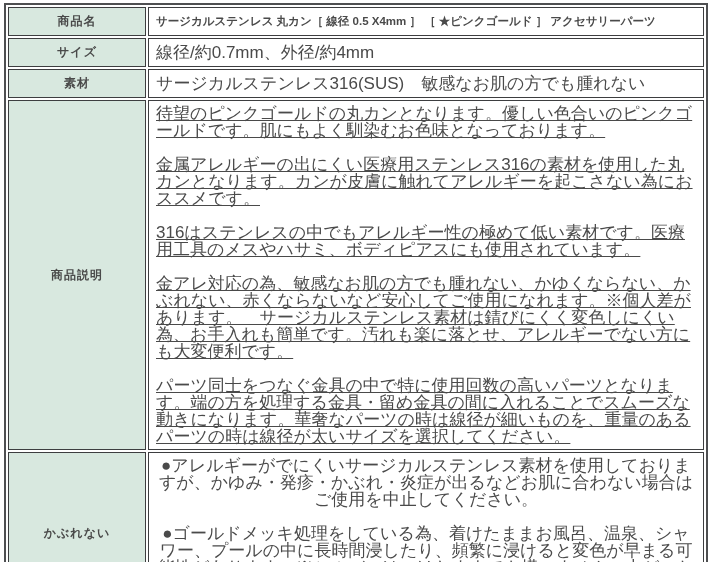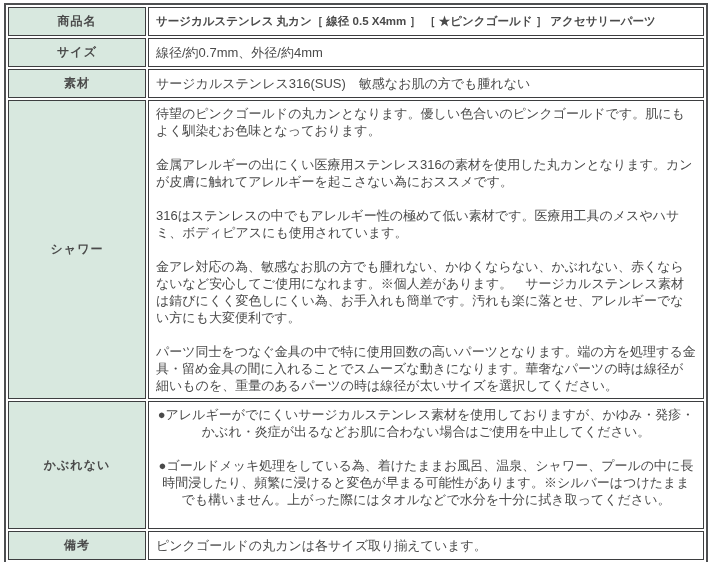--- a/index.html
+++ b/index.html
@@ -32,38 +32,39 @@
     font-weight: bold;
     text-align: center;
     vertical-align: middle;
     padding: 5px 4px;
     letter-spacing: 1px;
   }
   td.value-cell {
     background: #ffffff;
     border: 1px solid #3d3e40;
     color: #4a4a4a;
-    font-size: 13px;
+    font-size: 17px;
     line-height: 17px;
     vertical-align: middle;
     padding: 4px 7px;
     white-space: pre-line;
     word-break: break-all;
   }
   td.value-bold {
     font-weight: bold;
     font-size: 11.5px;
   }
   td.pad-bottom {
     padding-bottom: 20px;
     vertical-align: top;
     text-align: center;
   }
   td.v-top {
     vertical-align: top;
+    text-decoration: underline;
   }
 </style>
 </head>
 <body>
 
 <div class="page">
   <table class="spec-table">
     <tbody>
       <tr>
         <th class="label-cell">商品名</th>
@@ -71,21 +72,21 @@
       </tr>
       <tr>
         <th class="label-cell">サイズ</th>
         <td class="value-cell">線径/約0.7mm、外径/約4mm</td>
       </tr>
       <tr>
         <th class="label-cell">素材</th>
         <td class="value-cell">サージカルステンレス316(SUS)　敏感なお肌の方でも腫れない</td>
       </tr>
       <tr>
-        <th class="label-cell">シャワー</th>
+        <th class="label-cell">商品説明</th>
         <td class="value-cell v-top">待望のピンクゴールドの丸カンとなります。優しい色合いのピンクゴールドです。肌にもよく馴染むお色味となっております。
 
 金属アレルギーの出にくい医療用ステンレス316の素材を使用した丸カンとなります。カンが皮膚に触れてアレルギーを起こさない為におススメです。
 
 316はステンレスの中でもアレルギー性の極めて低い素材です。医療用工具のメスやハサミ、ボディピアスにも使用されています。
 
 金アレ対応の為、敏感なお肌の方でも腫れない、かゆくならない、かぶれない、赤くならないなど安心してご使用になれます。※個人差があります。　サージカルステンレス素材は錆びにくく変色しにくい為、お手入れも簡単です。汚れも楽に落とせ、アレルギーでない方にも大変便利です。
 
 パーツ同士をつなぐ金具の中で特に使用回数の高いパーツとなります。端の方を処理する金具・留め金具の間に入れることでスムーズな動きになります。華奢なパーツの時は線径が細いものを、重量のあるパーツの時は線径が太いサイズを選択してください。</td>
       </tr>

